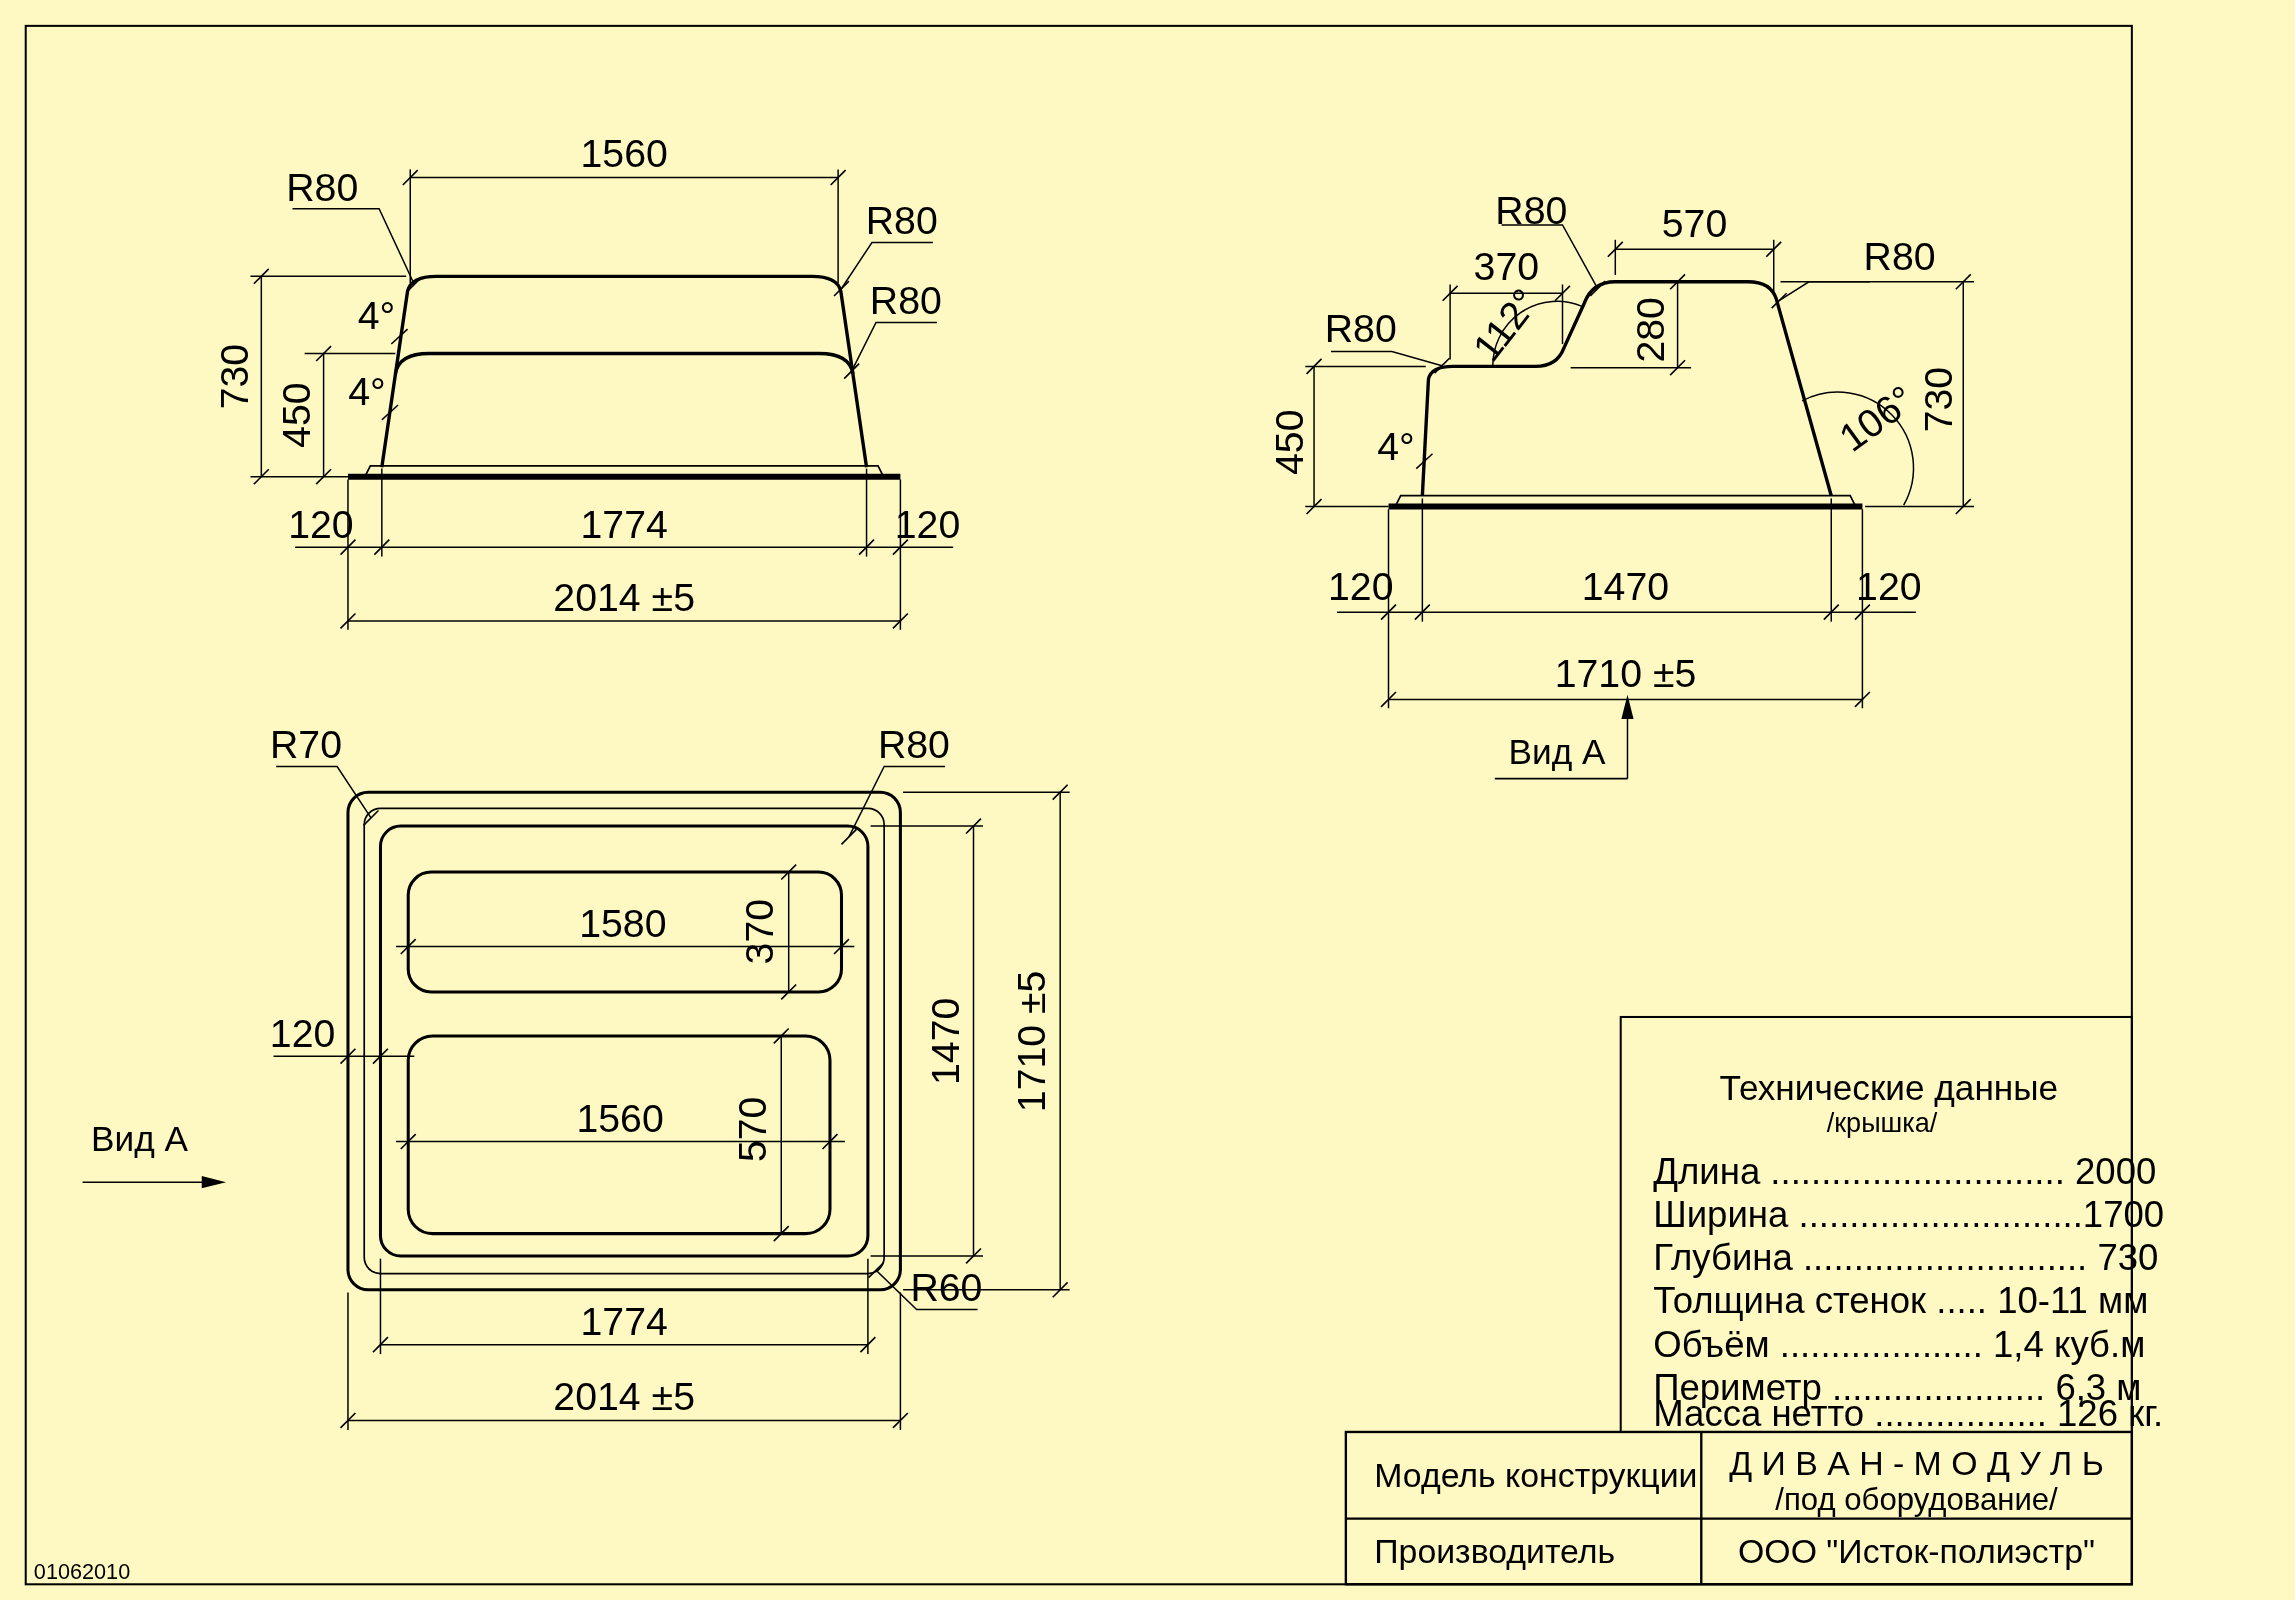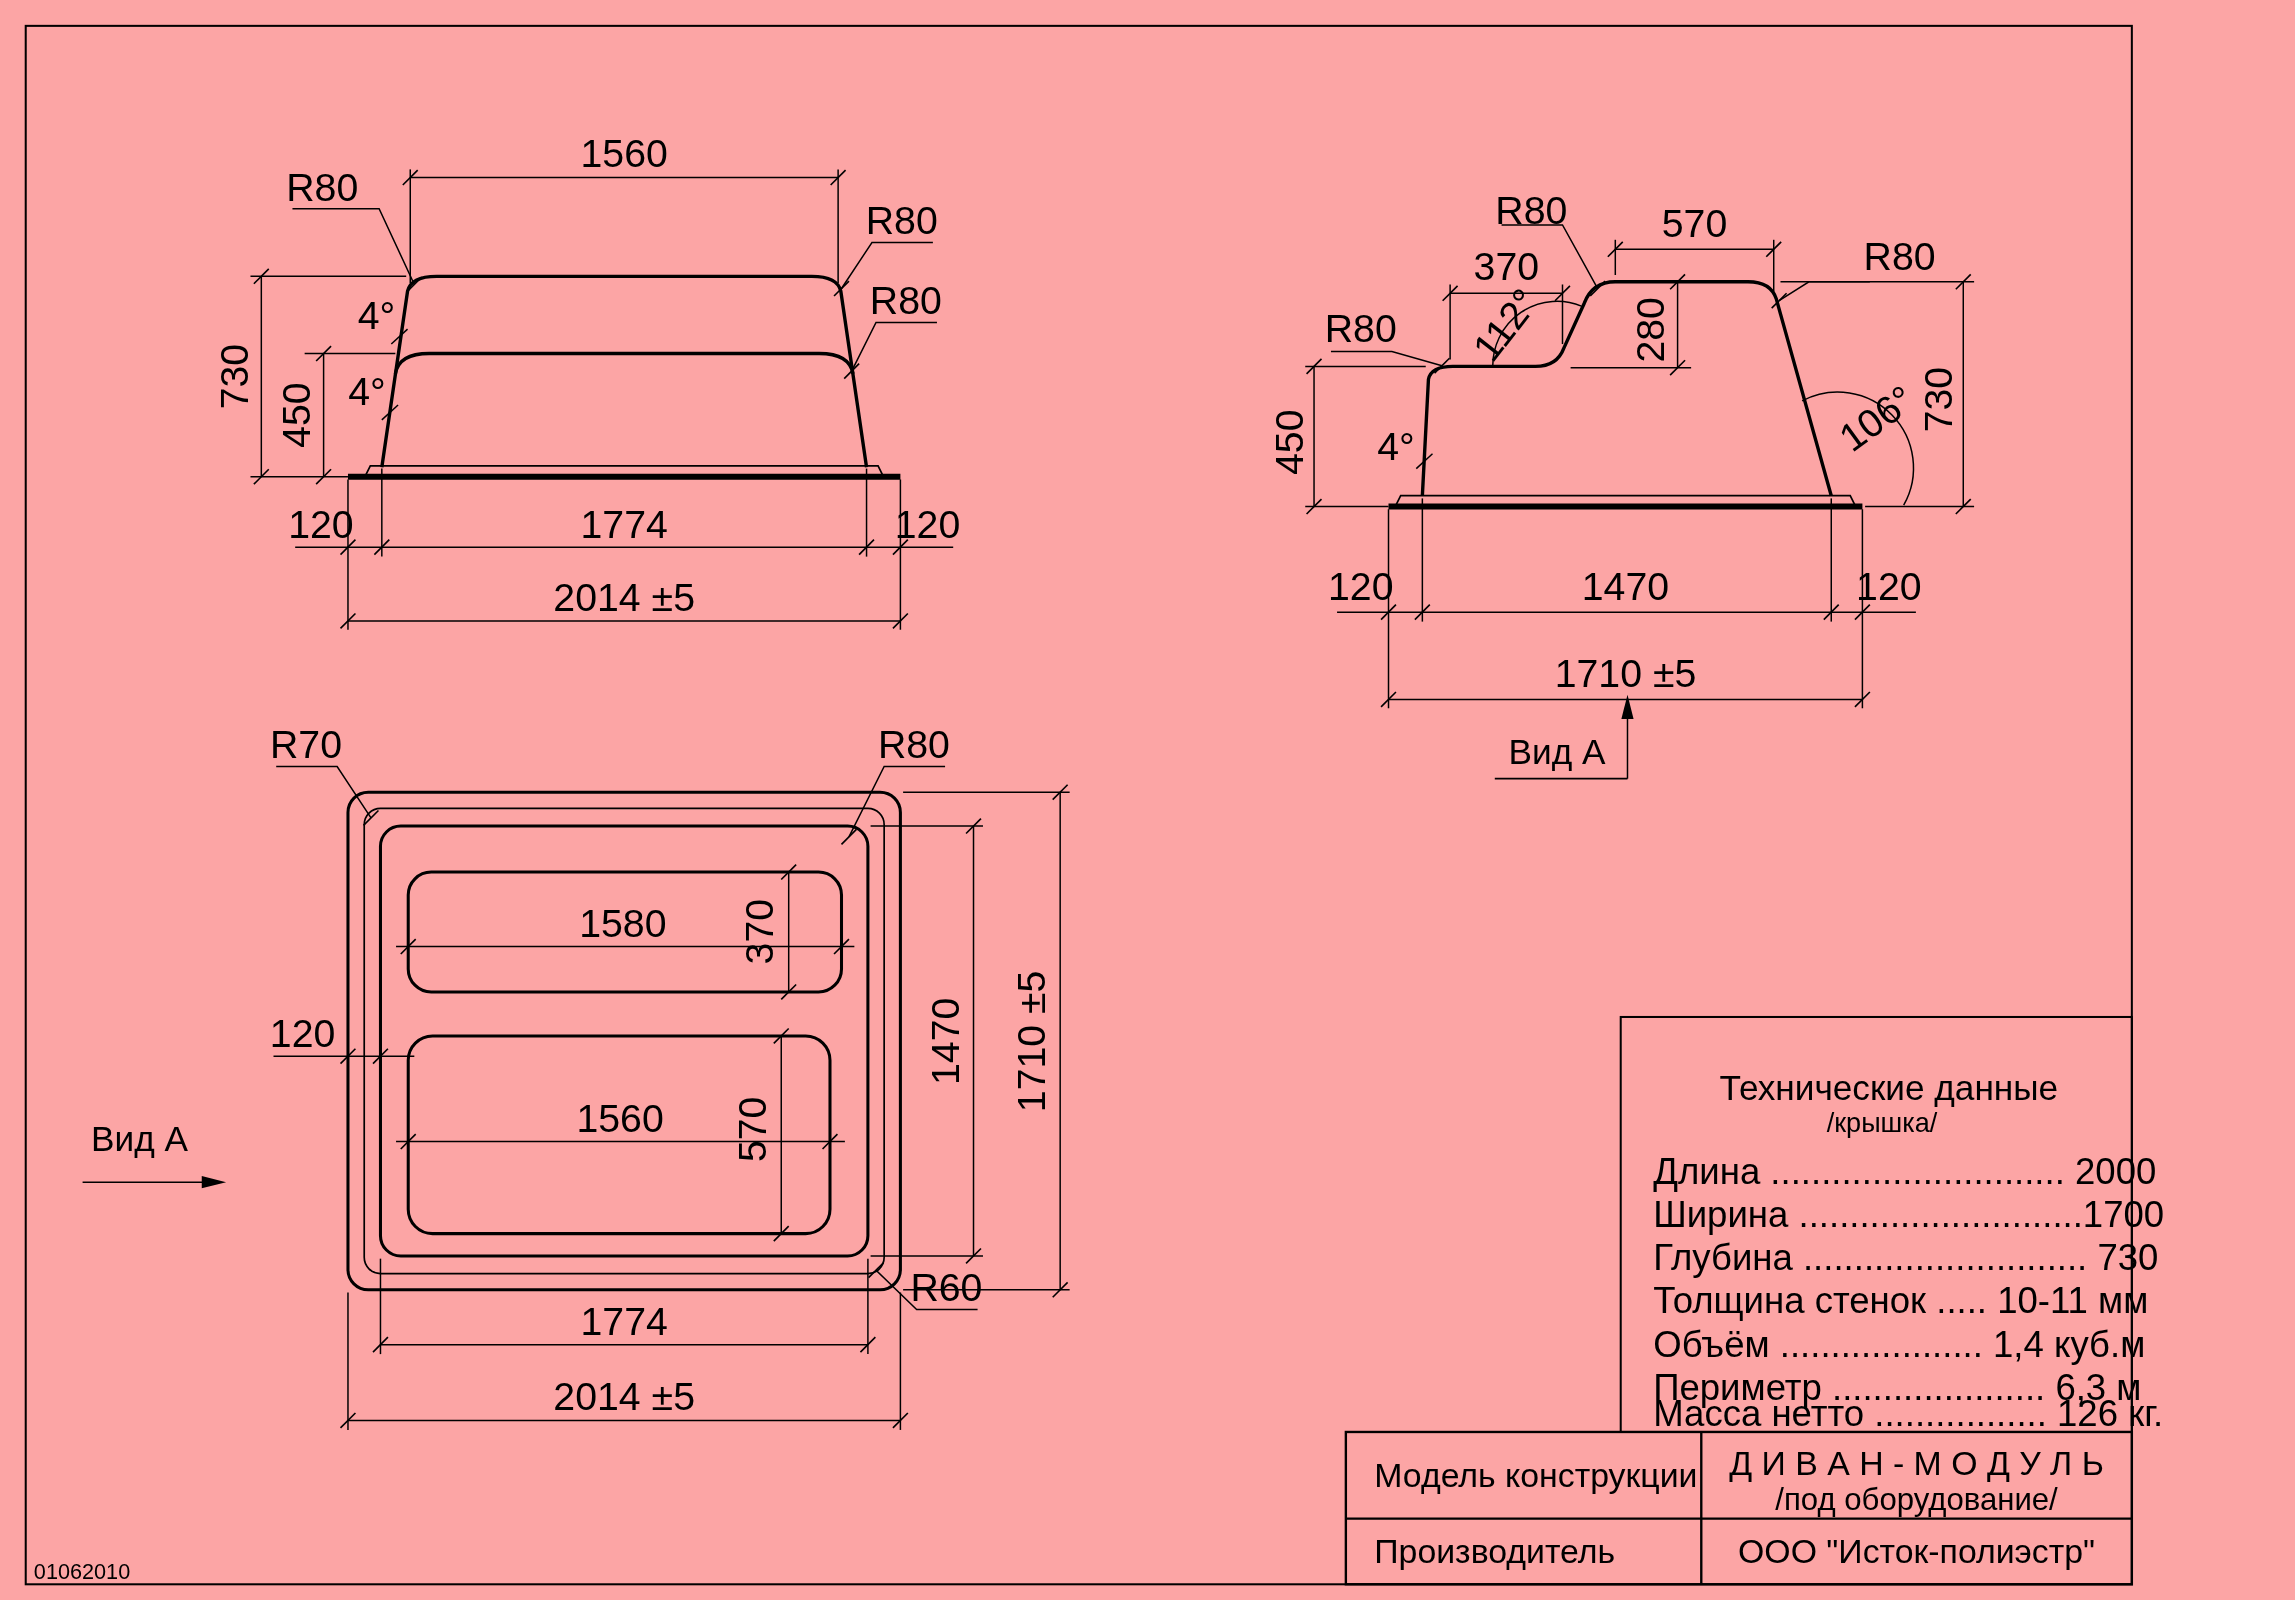--- a/index.html
+++ b/index.html
@@ -1,16 +1,16 @@
 <!DOCTYPE html>
 <html style="font-size:10.8px"><head>
 <meta charset="utf-8">
 <style>
   html,body{margin:0;padding:0;background:#fff;}
-  #page{position:relative;width:2295px;height:1600px;background:#fca5a5;overflow:hidden;
+  #page{position:relative;width:2295px;height:1600px;background:#fef9c3;overflow:hidden;
         font-family:"Liberation Sans",sans-serif;}
   svg{position:absolute;left:0;top:0;}
   svg text{fill:#000;font-family:"Liberation Sans",sans-serif;white-space:pre;}
   .ln{stroke:#000;fill:none;stroke-width:2.2px;}
   .ol{stroke:#000;fill:none;stroke-width:5px;stroke-linejoin:round;}
   .ol2{stroke:#000;fill:none;stroke-width:4.5px;}
   .thin{stroke:#000;fill:none;stroke-width:2.5px;}
   .thick{stroke:#000;fill:none;stroke-width:9px;}
   .tick{stroke:#000;stroke-width:2.4px;}
   .frame{stroke:#000;fill:none;stroke-width:3px;}

